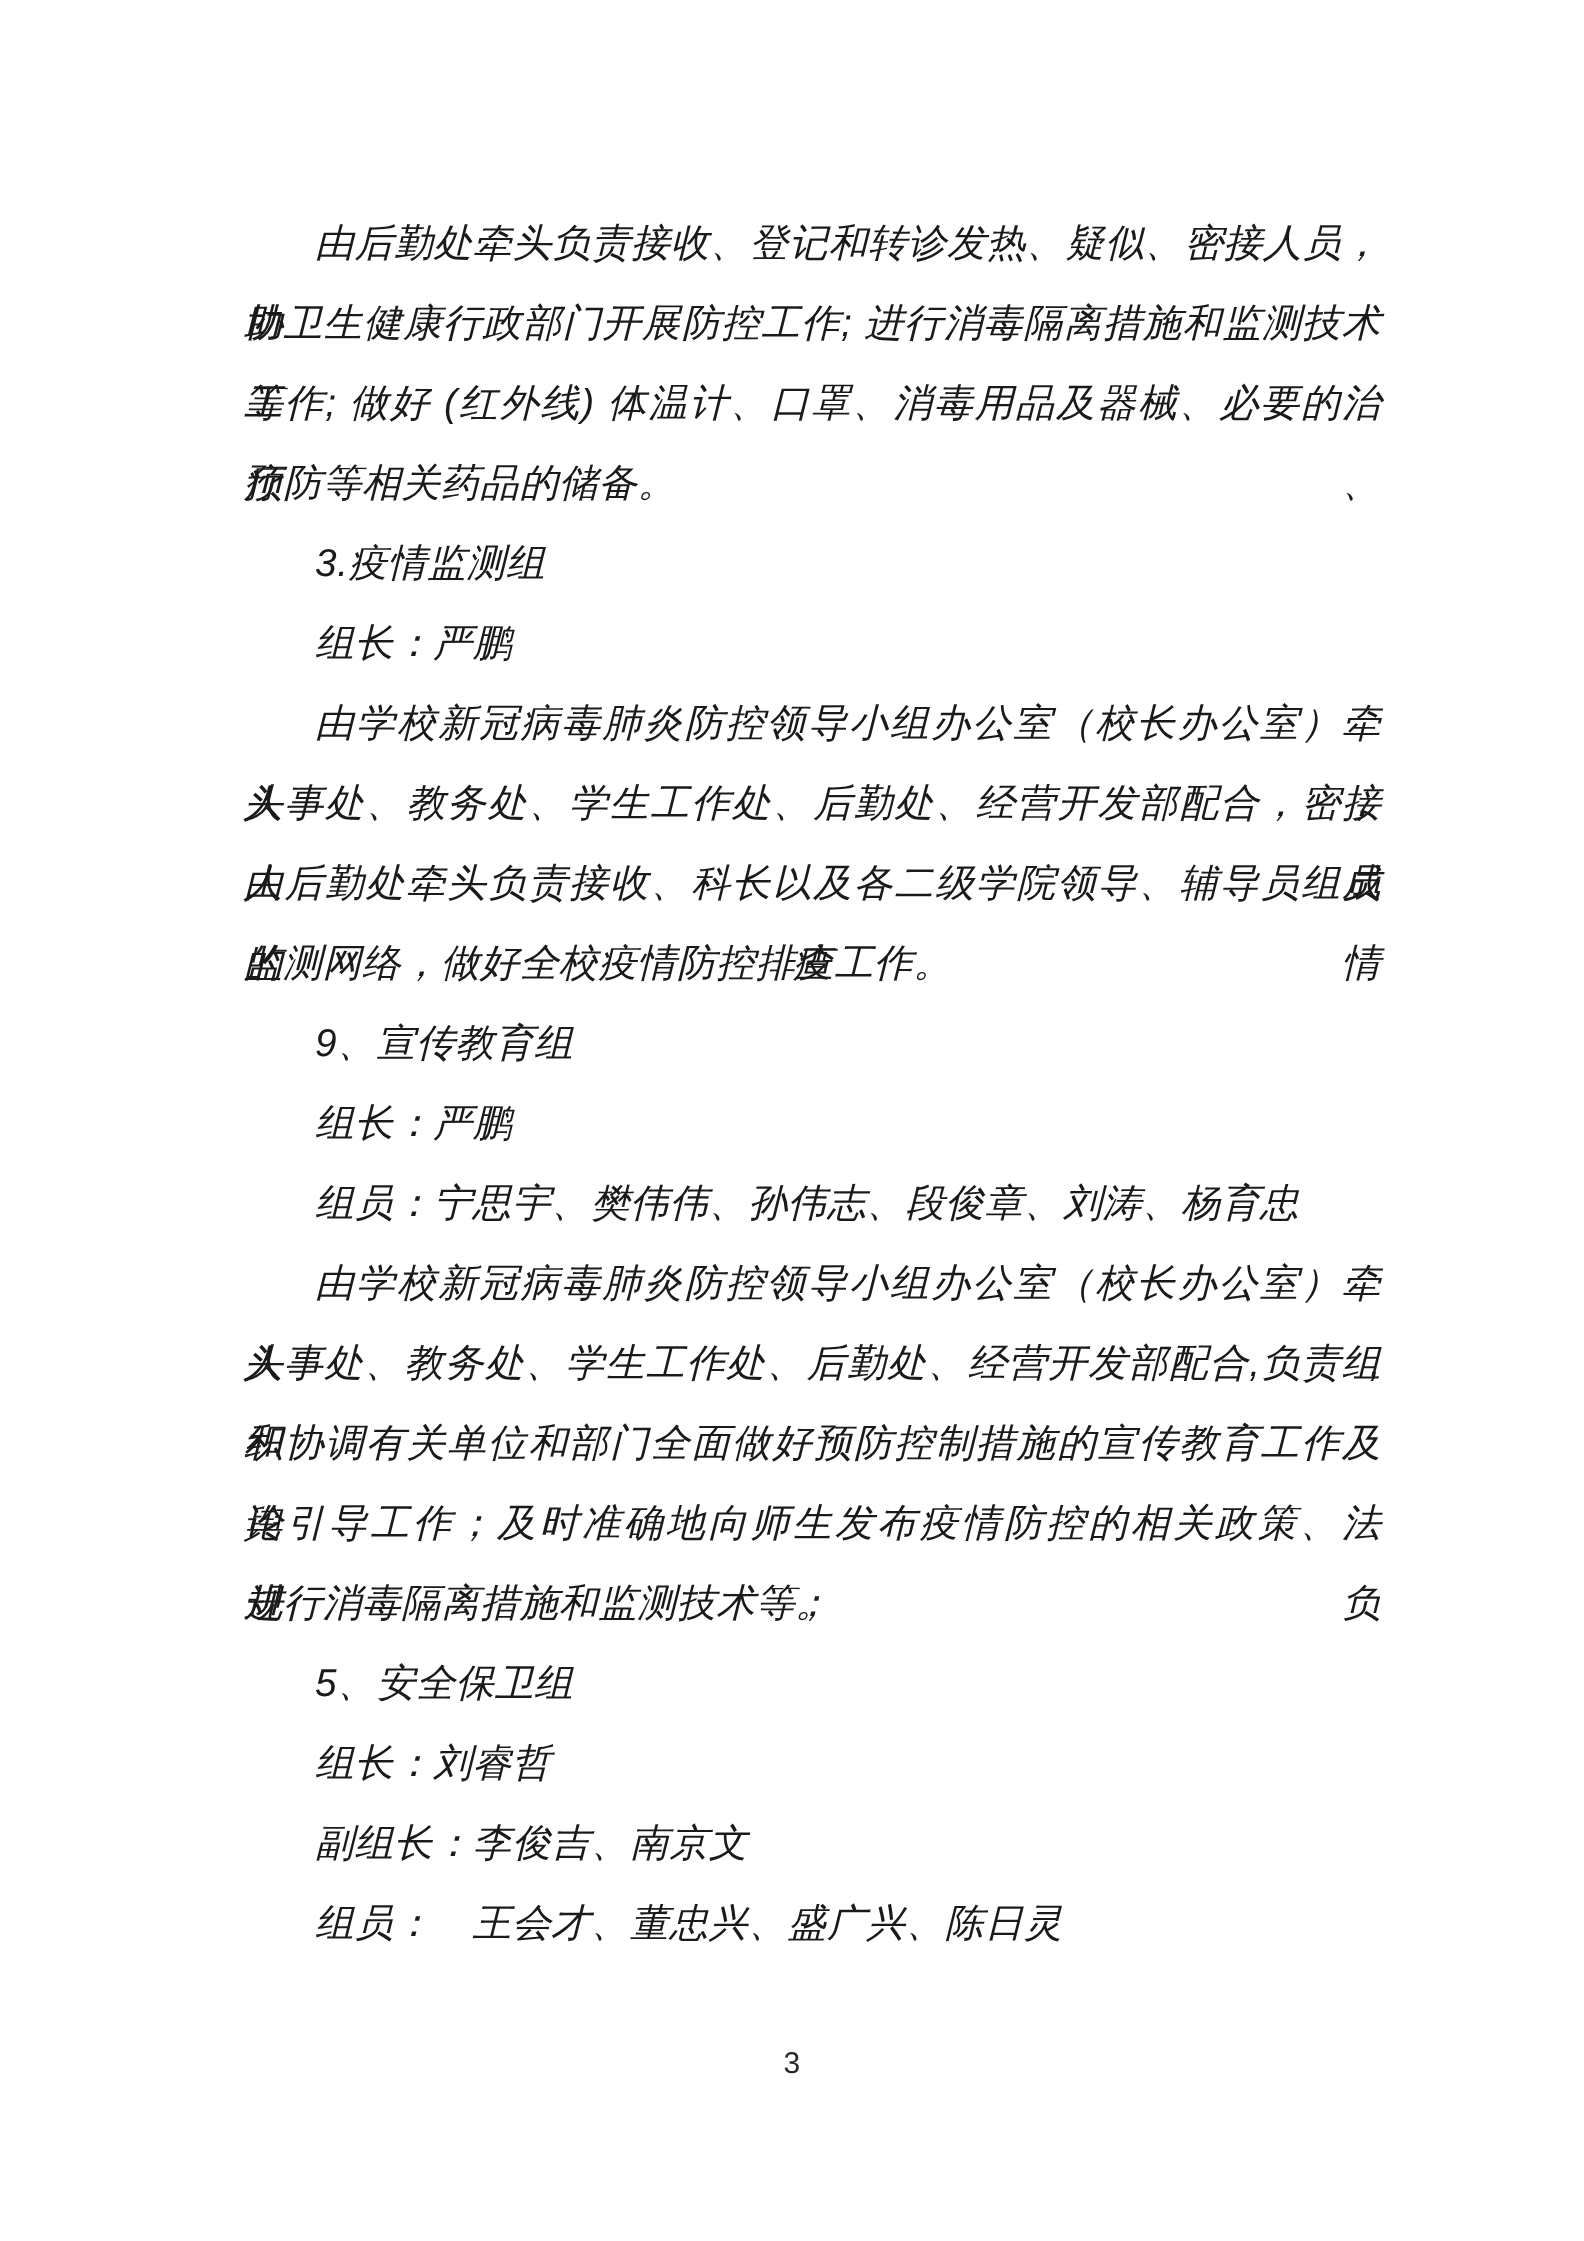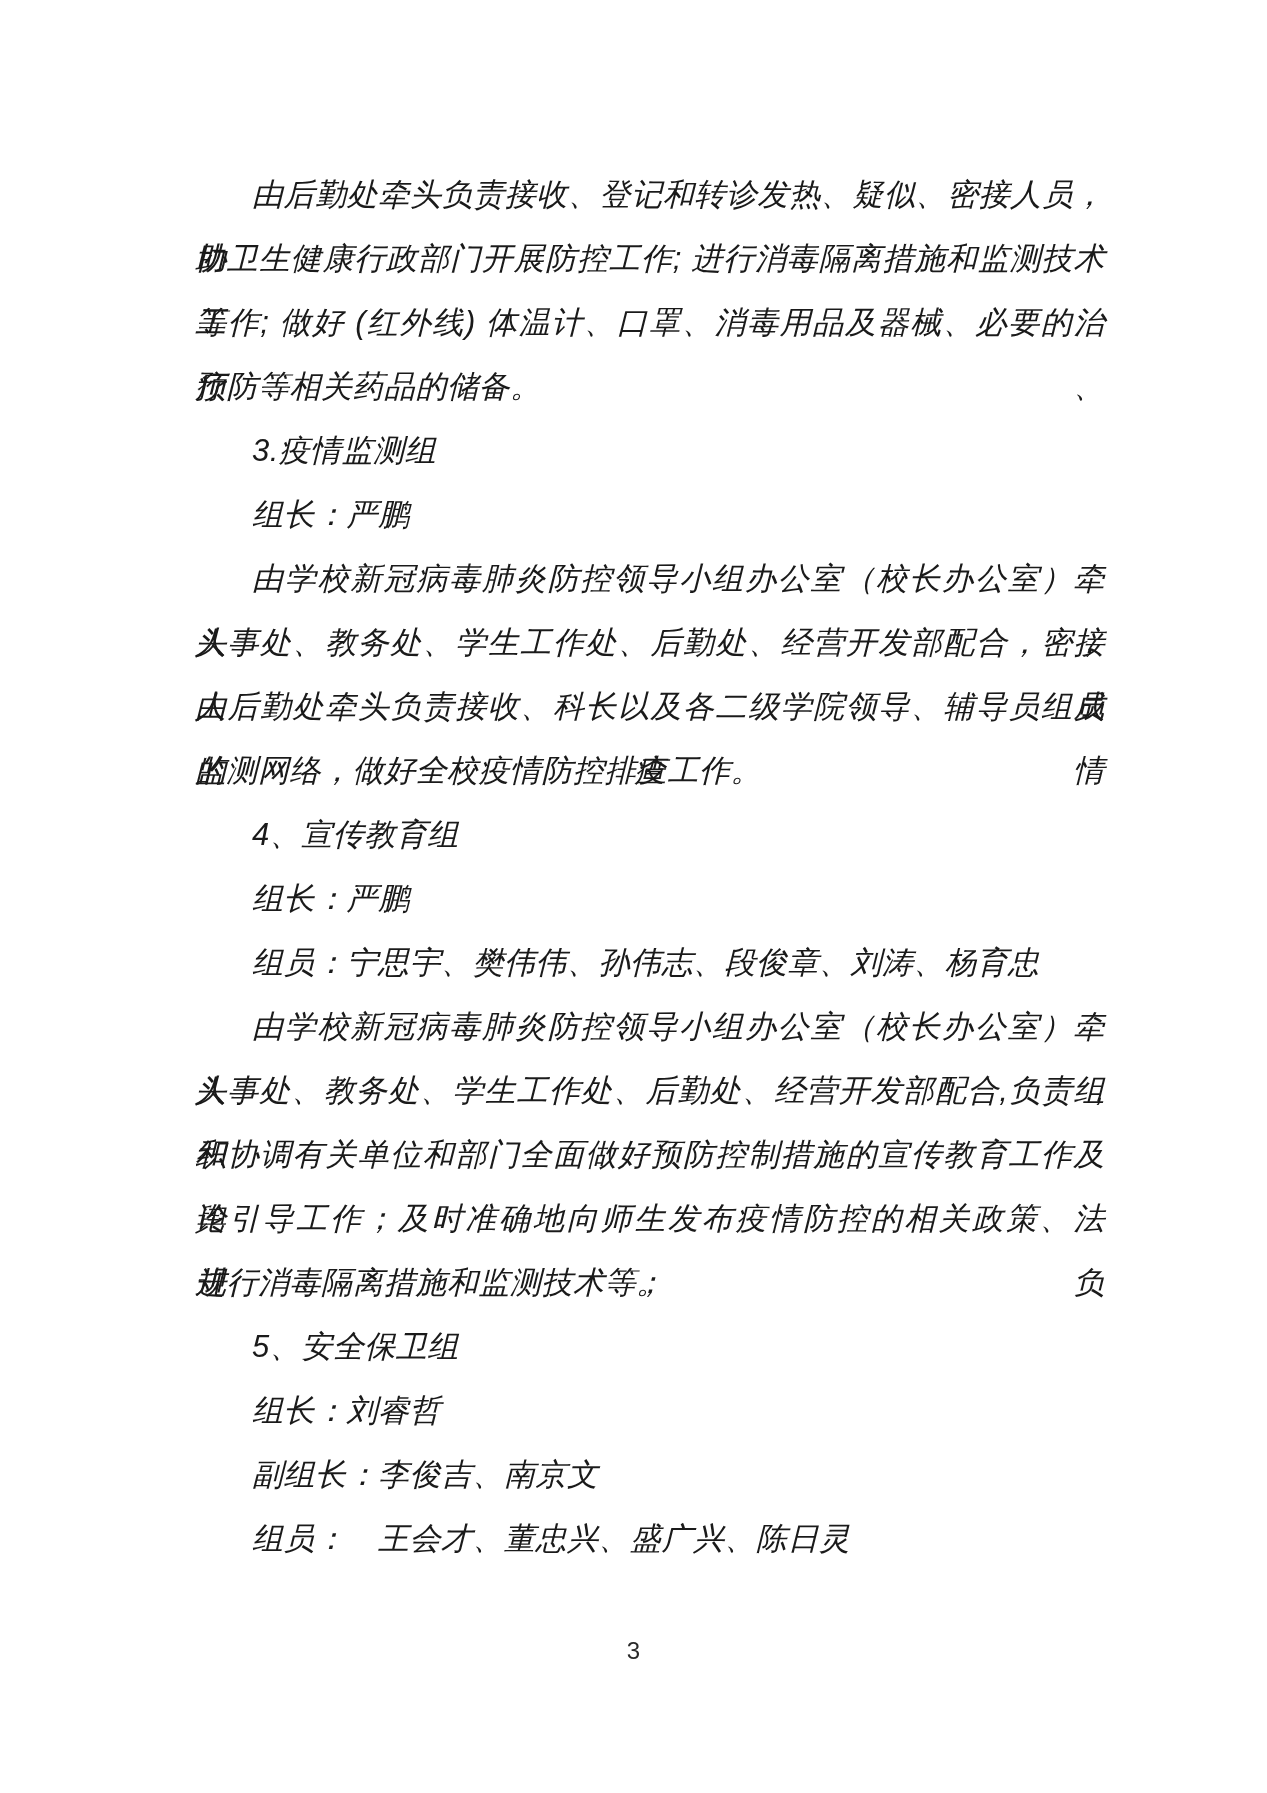--- a/index.html
+++ b/index.html
@@ -57,21 +57,21 @@
       <div class="line indent justify">由后勤处牵头负责接收、登记和转诊发热、疑似、密接人员，协</div>
       <div class="line justify">助卫生健康行政部门开展防控工作; 进行消毒隔离措施和监测技术等</div>
       <div class="line justify">工作; 做好 (红外线) 体温计、口罩、消毒用品及器械、必要的治疗、</div>
       <div class="line">预防等相关药品的储备。</div>
       <div class="line indent">3.疫情监测组</div>
       <div class="line indent">组长：严鹏</div>
       <div class="line indent justify">由学校新冠病毒肺炎防控领导小组办公室（校长办公室）牵头，</div>
       <div class="line justify">人事处、教务处、学生工作处、后勤处、经营开发部配合，密接人员</div>
       <div class="line justify">由后勤处牵头负责接收、科长以及各二级学院领导、辅导员组成的疫情</div>
       <div class="line">监测网络，做好全校疫情防控排查工作。</div>
-      <div class="line indent">4、宣传教育组</div>
+      <div class="line indent">9、宣传教育组</div>
       <div class="line indent">组长：严鹏</div>
       <div class="line indent">组员：宁思宇、樊伟伟、孙伟志、段俊章、刘涛、杨育忠</div>
       <div class="line indent justify">由学校新冠病毒肺炎防控领导小组办公室（校长办公室）牵头,</div>
       <div class="line justify">人事处、教务处、学生工作处、后勤处、经营开发部配合,负责组织</div>
       <div class="line justify">和协调有关单位和部门全面做好预防控制措施的宣传教育工作及舆</div>
       <div class="line justify">论引导工作；及时准确地向师生发布疫情防控的相关政策、法规；负</div>
       <div class="line">进行消毒隔离措施和监测技术等。</div>
       <div class="line indent">5、安全保卫组</div>
       <div class="line indent">组长：刘睿哲</div>
       <div class="line indent">副组长：李俊吉、南京文</div>

